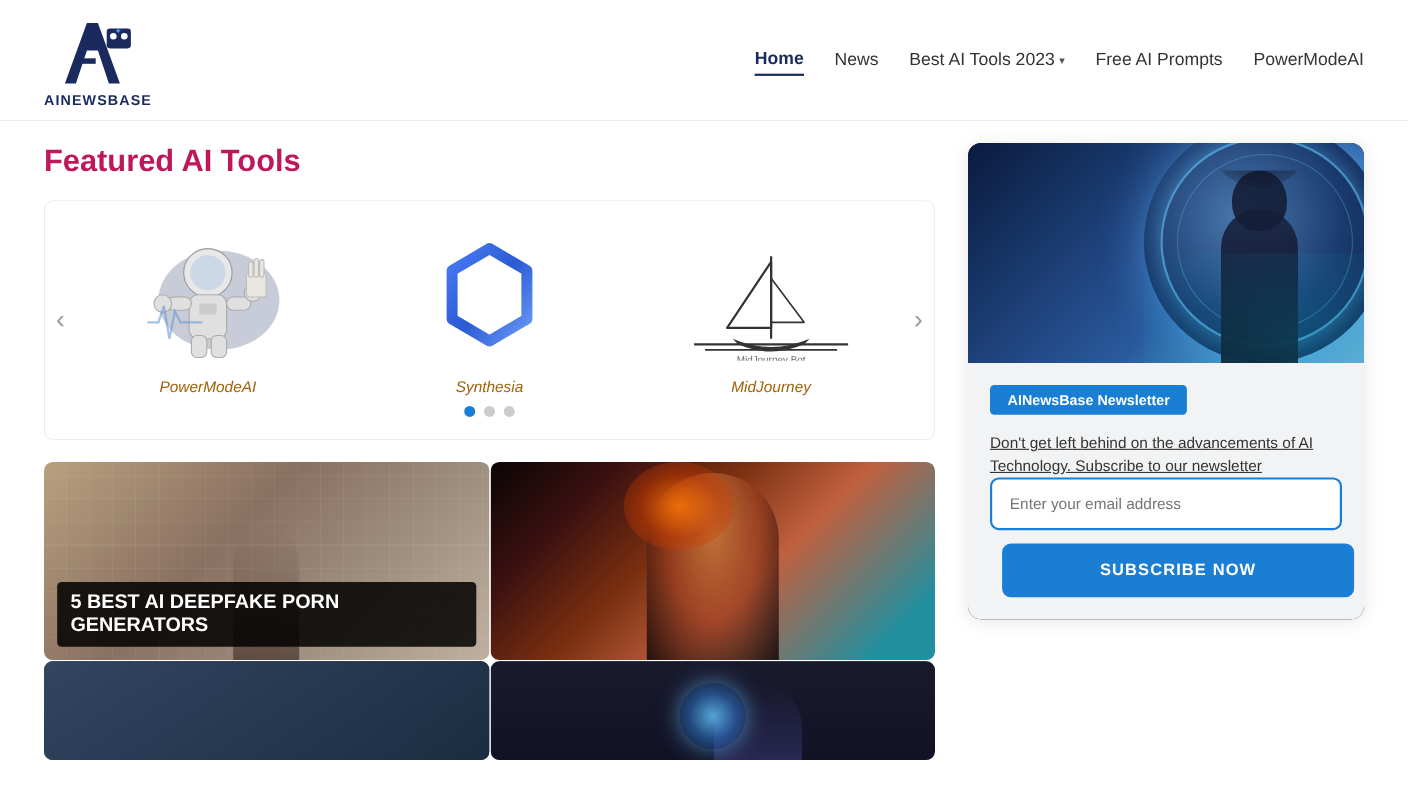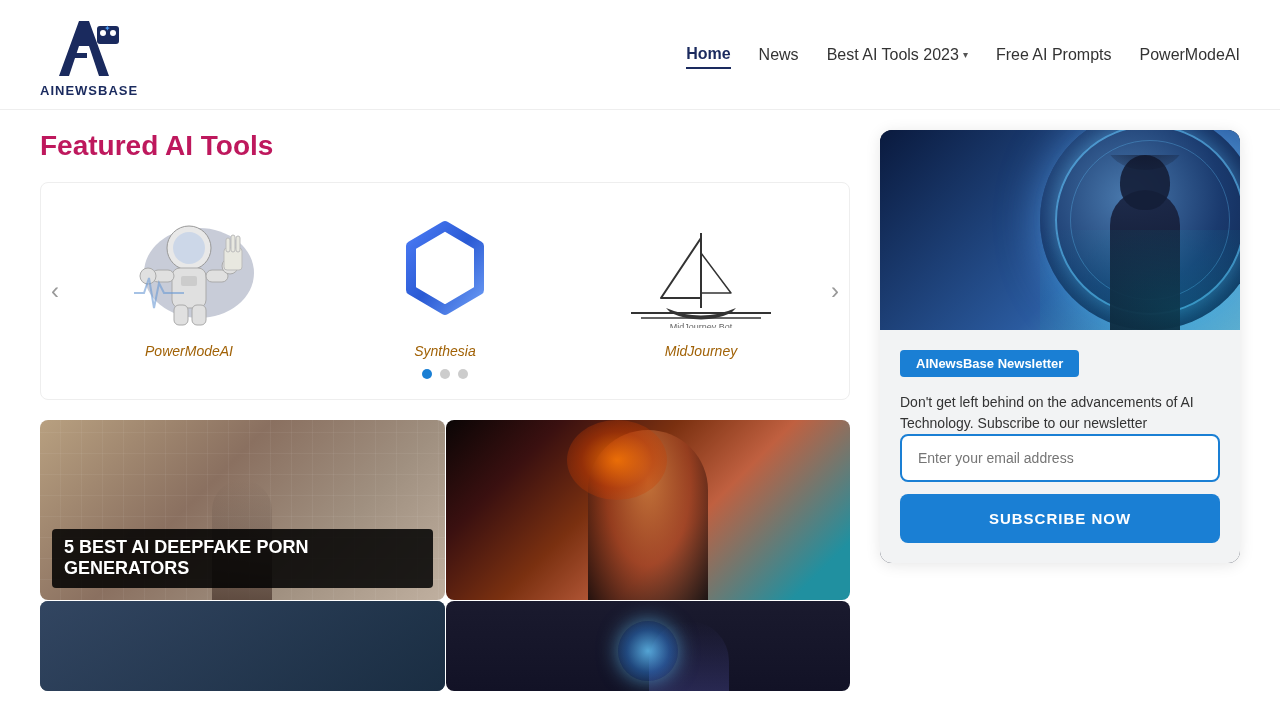--- a/index.html
+++ b/index.html
@@ -187,20 +187,21 @@
       height: 180px;
     }
     .partial-card { height: 90px; overflow: hidden; }
 
     
     .newsletter-card {
       background: #0f172a;
       border-radius: 12px;
       overflow: hidden;
       box-shadow: 0 2px 15px rgba(0,0,0,0.1);
+      text-decoration: underline;
     }
     .newsletter-banner {
       width: 100%;
       height: 200px;
       background: linear-gradient(135deg, #0a1a3e 0%, #1a3a6e 30%, #2a5a9e 60%, #4a8abe 80%, #6aaace 100%);
       position: relative;
       overflow: hidden;
     }
     .newsletter-banner-globe {
       position: absolute;
@@ -246,20 +247,21 @@
       padding: 16px;
       background: #1a7fd4;
       color: #fff;
       font-size: 15px;
       font-weight: 700;
       border: none;
       border-radius: 8px;
       cursor: pointer;
       letter-spacing: 1px;
       text-transform: uppercase;
+      margin-left: 11px;
     }
   </style>
 </head>
 <body>
 
 <header class="header">
   <div class="logo-area">
     <svg class="logo-icon" viewBox="0 0 80 70">
 
       <polygon points="10,65 30,10 40,10 60,65 50,65 40,35 30,35 20,65" fill="#1a2a5e"></polygon>

